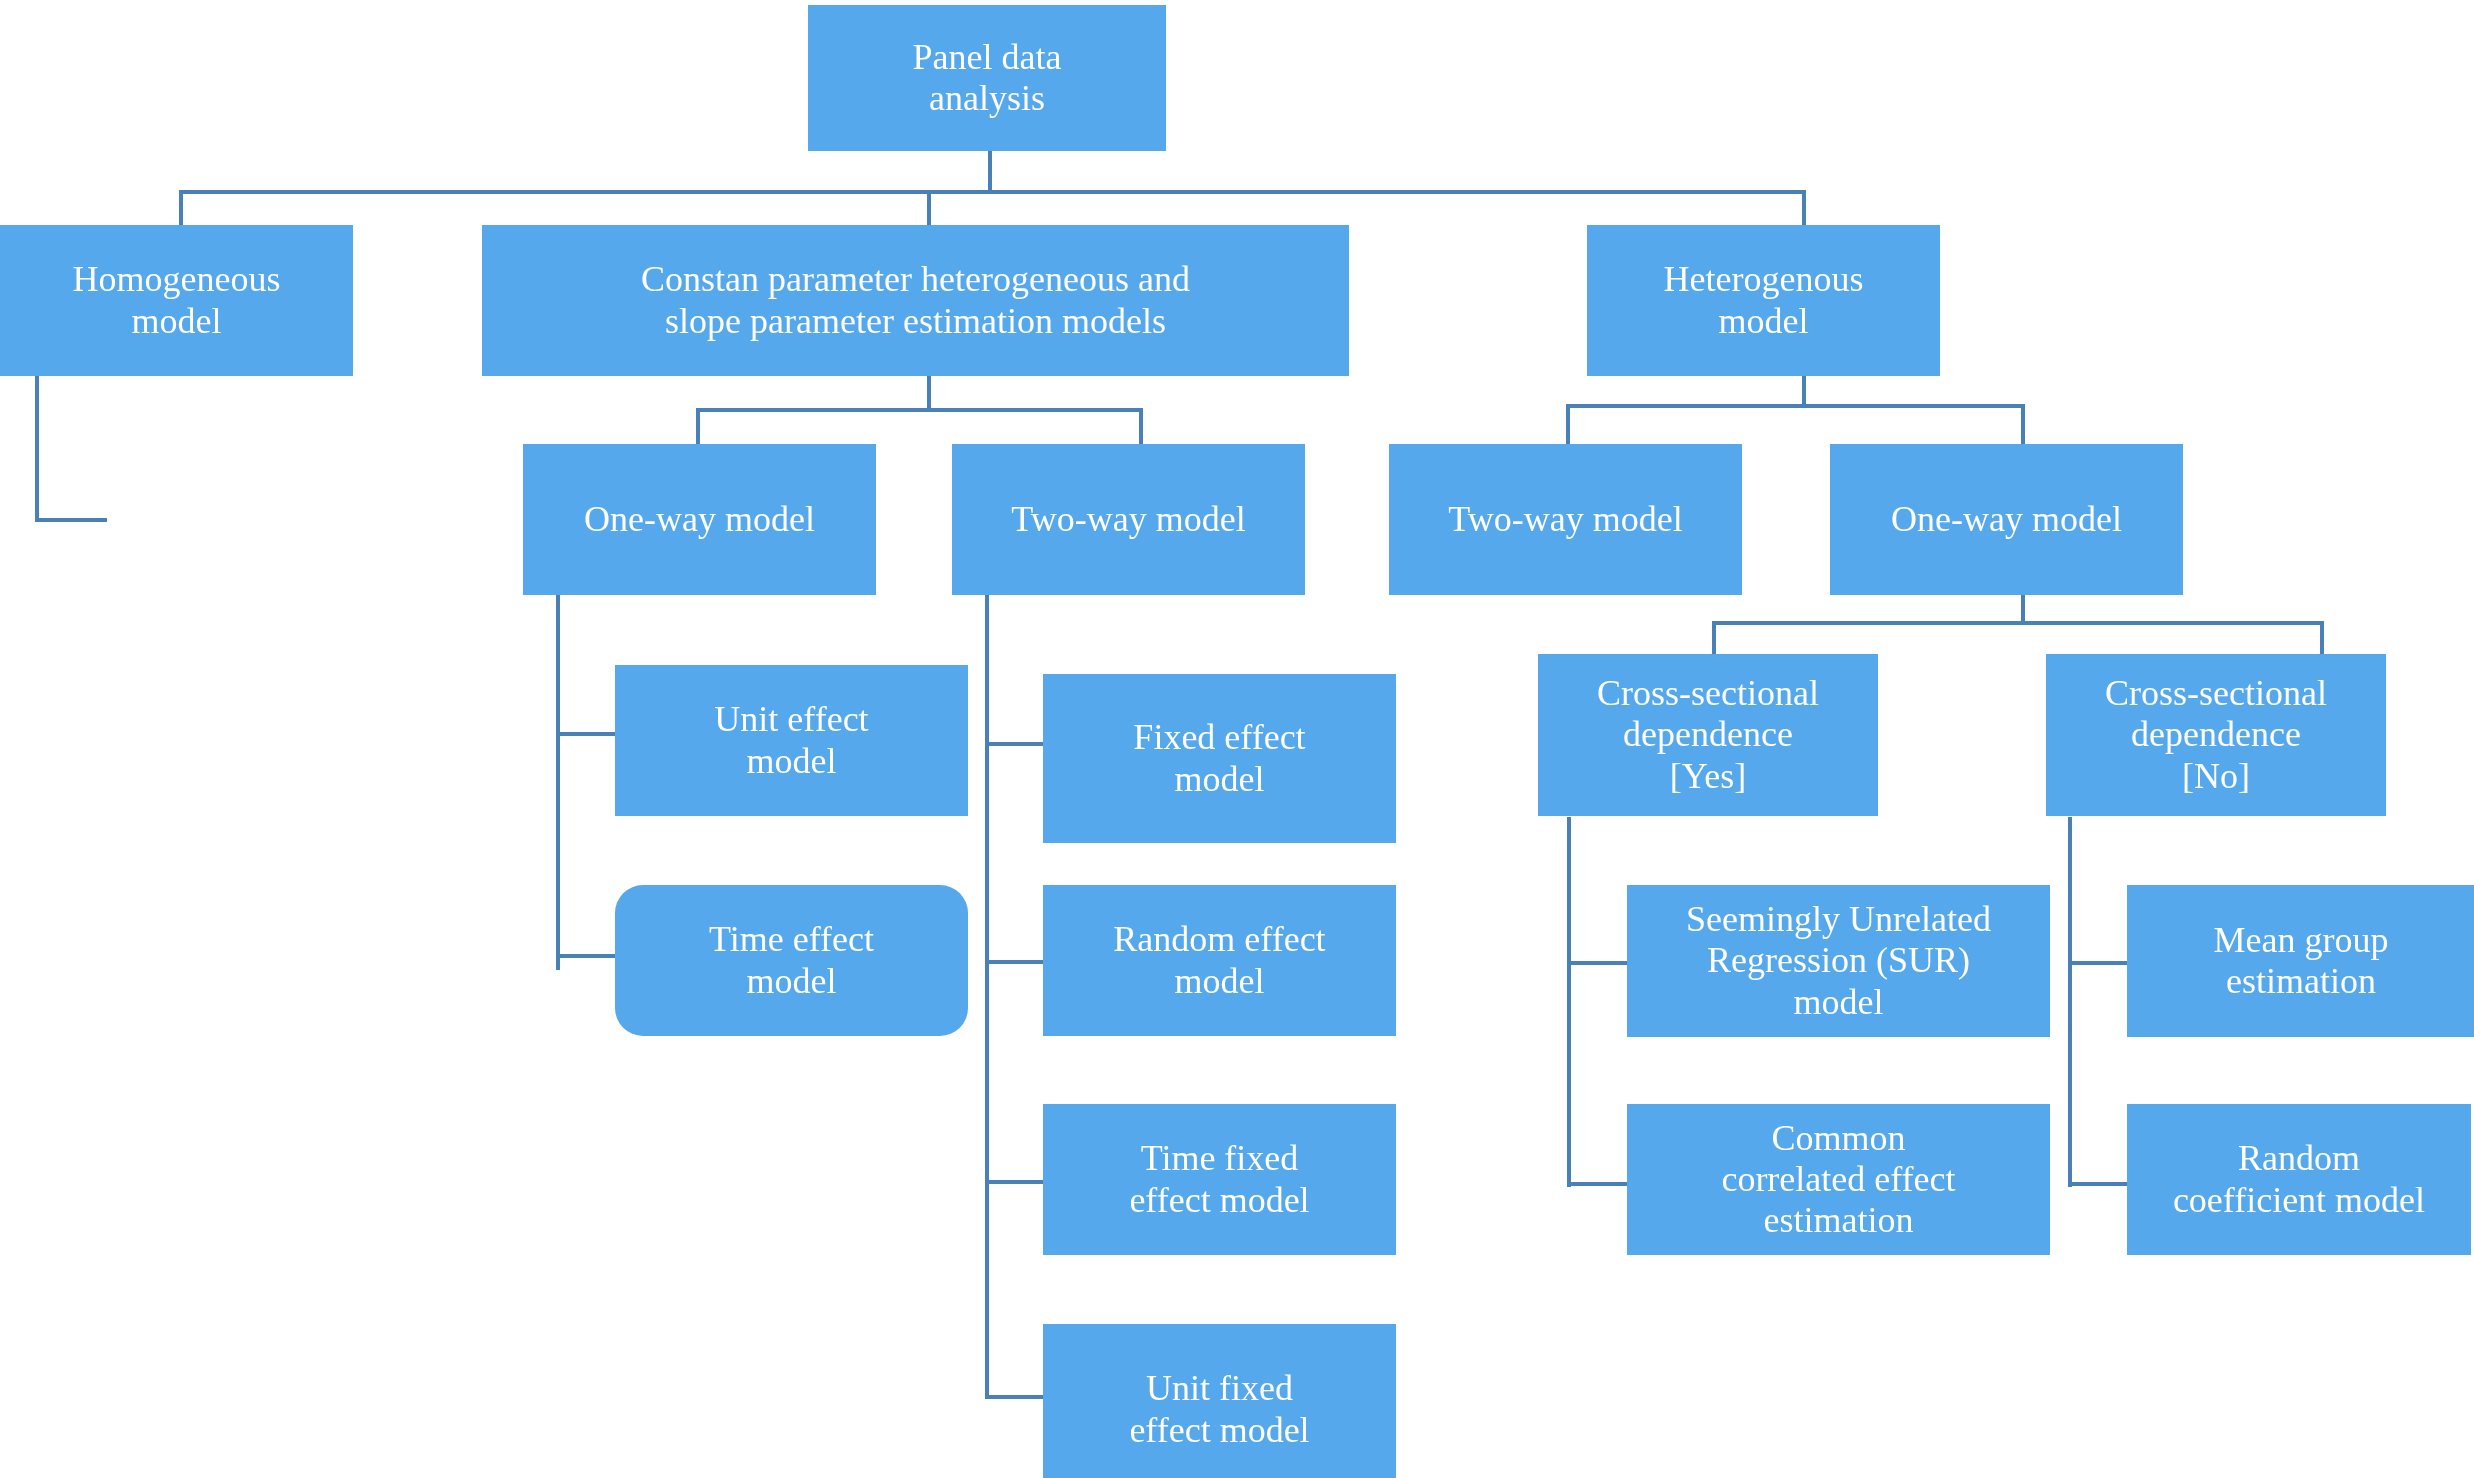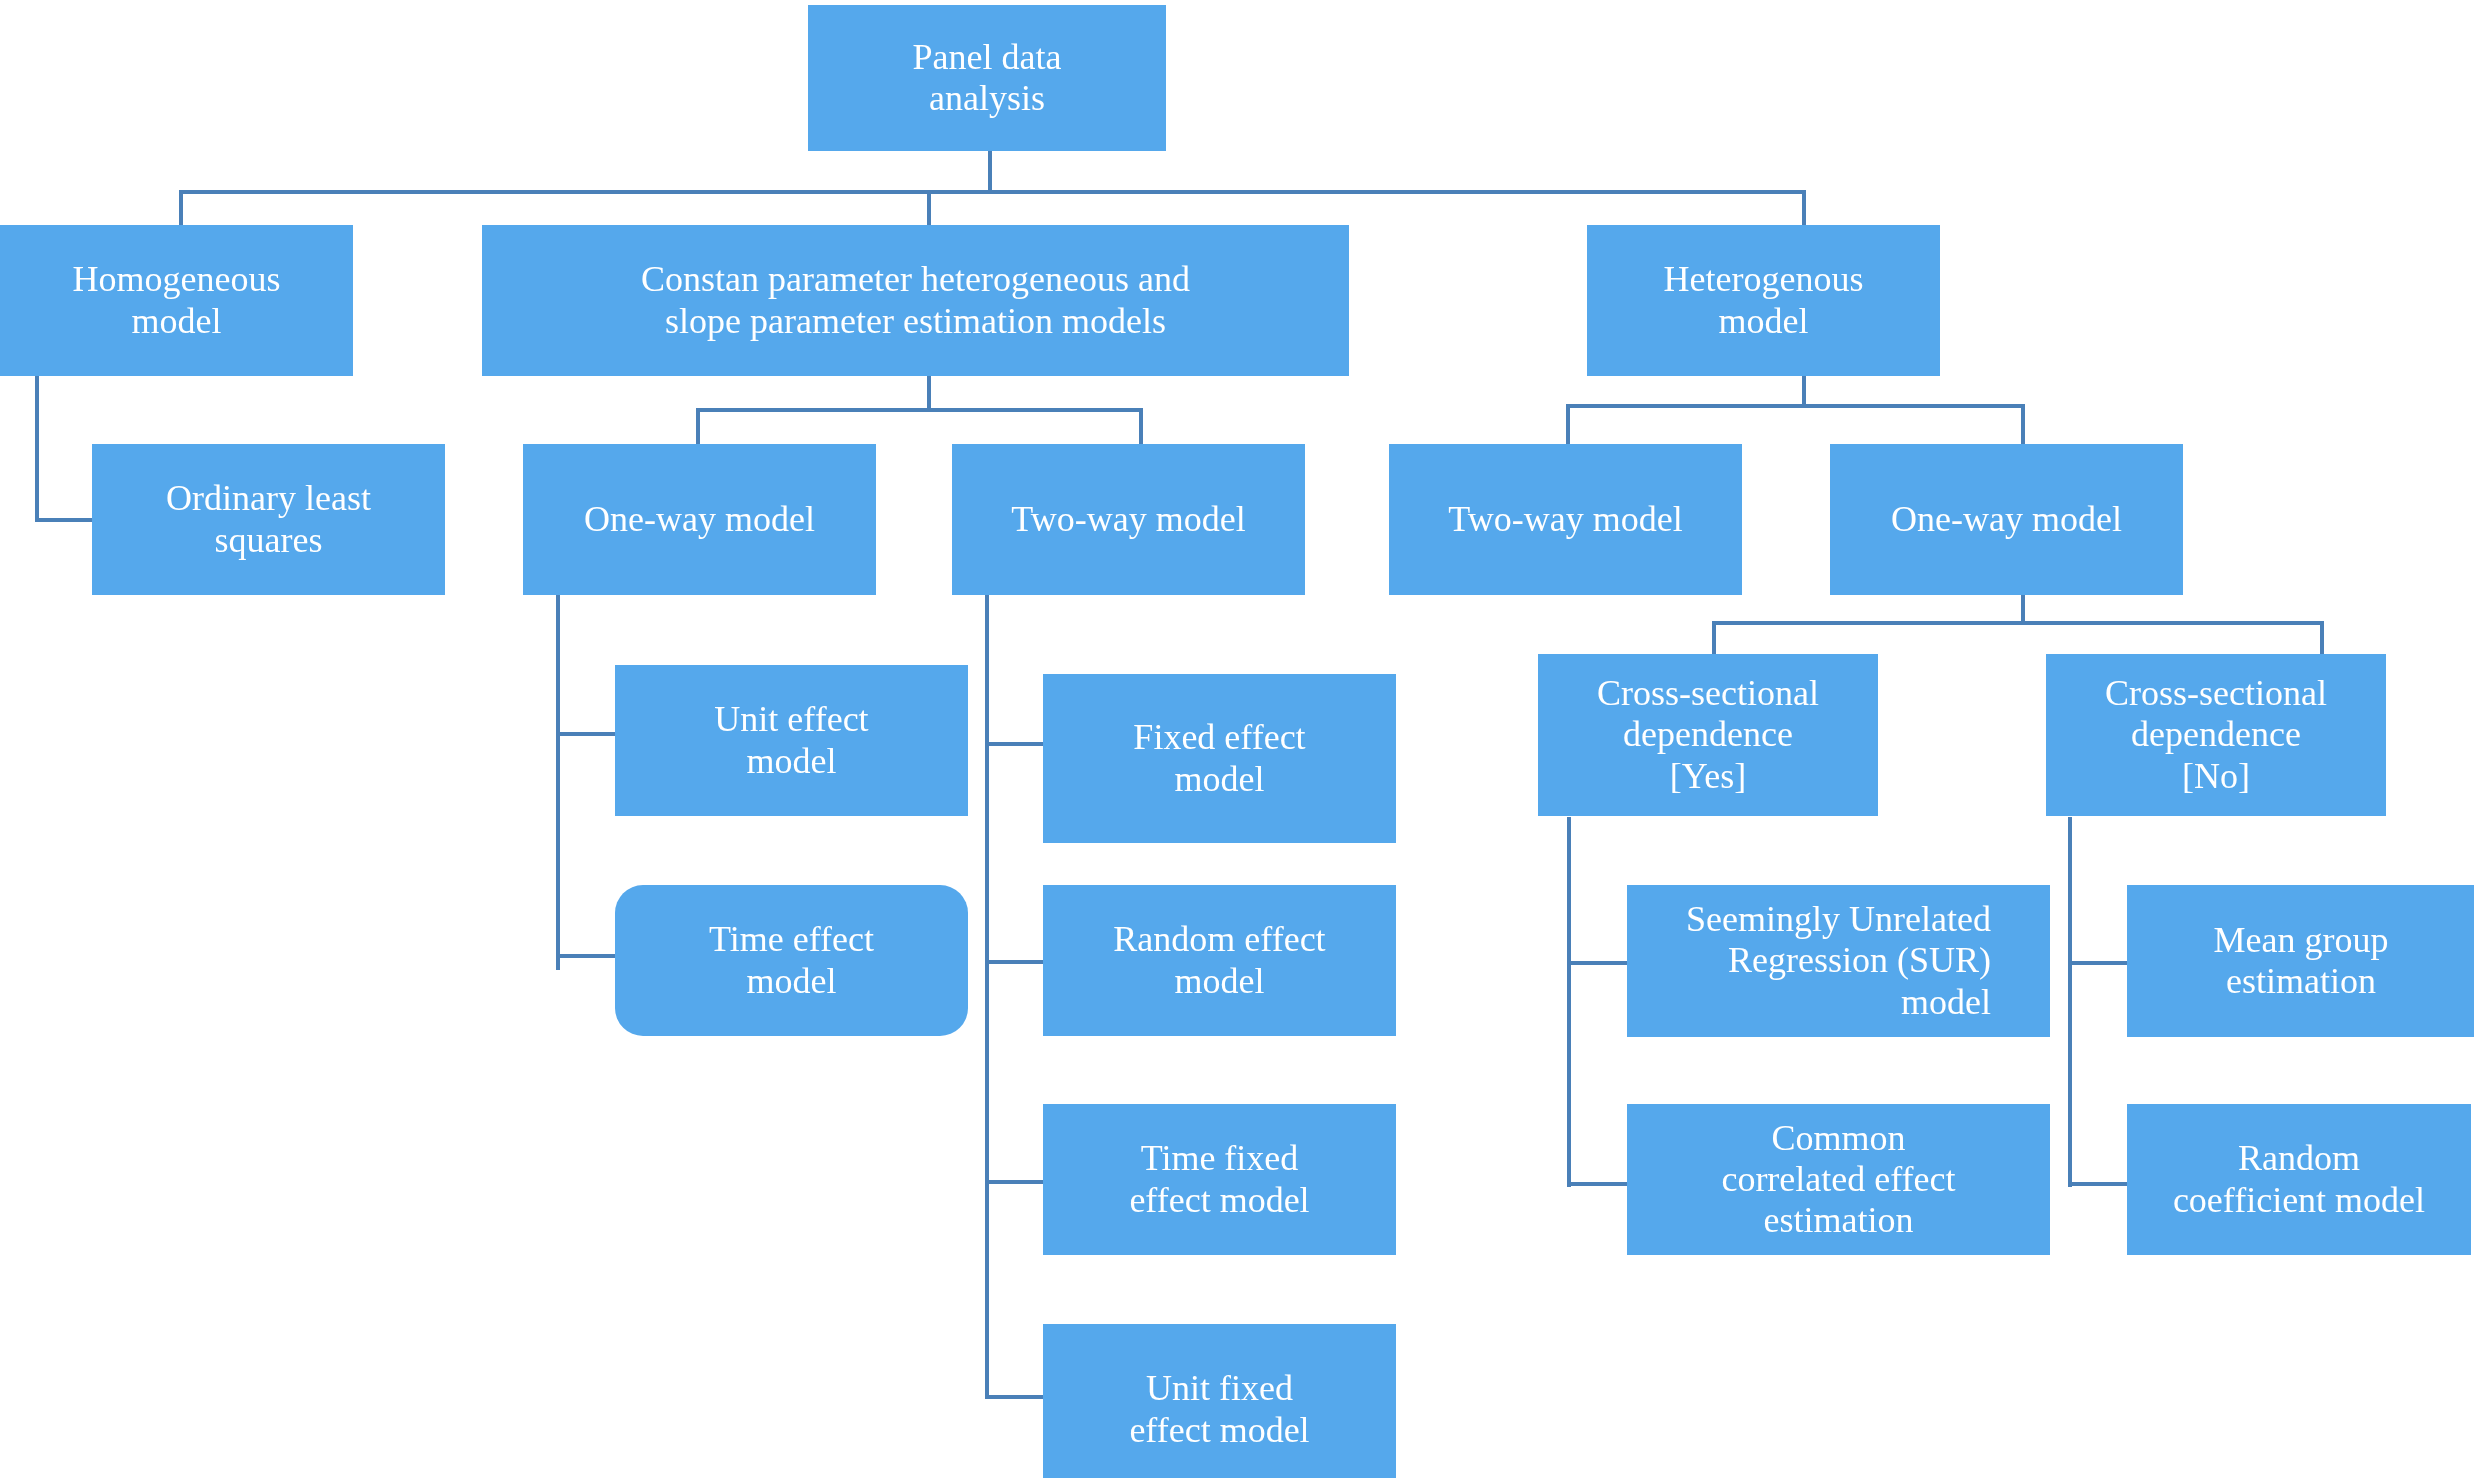--- a/index.html
+++ b/index.html
@@ -86,22 +86,20 @@
 
   <div class="node" style="left:0px;top:225px;width:353px;height:151px;">Homogeneous
 model</div>
 
   <div class="node" style="left:482px;top:225px;width:867px;height:151px;">Constan parameter heterogeneous and
 slope parameter estimation models</div>
 
   <div class="node" style="left:1587px;top:225px;width:353px;height:151px;">Heterogenous
 model</div>
 
-  <div class="node" style="left:92px;top:444px;width:353px;height:151px;">Ordinary least
-squares</div>
 
   <div class="node" style="left:523px;top:444px;width:353px;height:151px;">One-way model</div>
 
   <div class="node" style="left:952px;top:444px;width:353px;height:151px;">Two-way model</div>
 
   <div class="node" style="left:1389px;top:444px;width:353px;height:151px;">Two-way model</div>
 
   <div class="node" style="left:1830px;top:444px;width:353px;height:151px;">One-way model</div>
 
   <div class="node" style="left:615px;top:665px;width:353px;height:151px;">Unit effect
@@ -117,21 +115,21 @@
   <div class="node" style="left:2046px;top:654px;width:340px;height:162px;">Cross-sectional
 dependence
 [No]</div>
 
   <div class="node" style="left:615px;top:885px;width:353px;height:151px;border-radius:28px;">Time effect
 model</div>
 
   <div class="node" style="left:1043px;top:885px;width:353px;height:151px;">Random effect
 model</div>
 
-  <div class="node" style="left:1627px;top:885px;width:423px;height:152px;text-align:right;">Seemingly Unrelated
+  <div class="node" style="left:1627px;top:885px;width:423px;height:152px;">Seemingly Unrelated
 Regression (SUR)
 model</div>
 
   <div class="node" style="left:2127px;top:885px;width:348px;height:152px;">Mean group
 estimation</div>
 
   <div class="node" style="left:1043px;top:1104px;width:353px;height:151px;">Time fixed
 effect model</div>
 
   <div class="node" style="left:1627px;top:1104px;width:423px;height:151px;">Common

